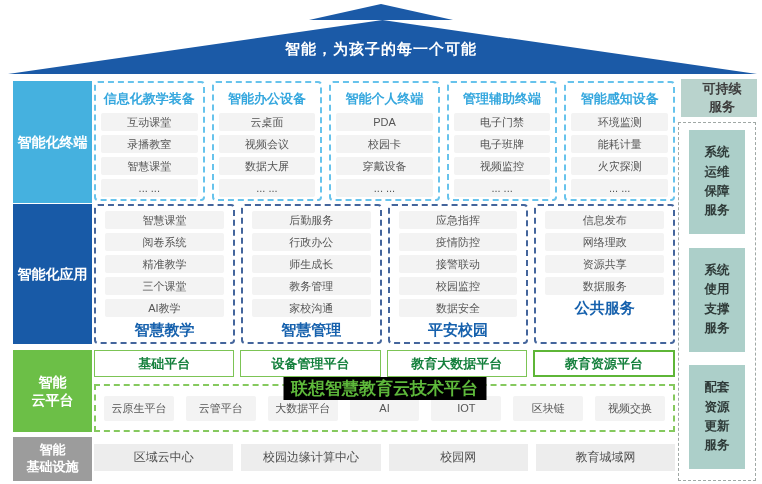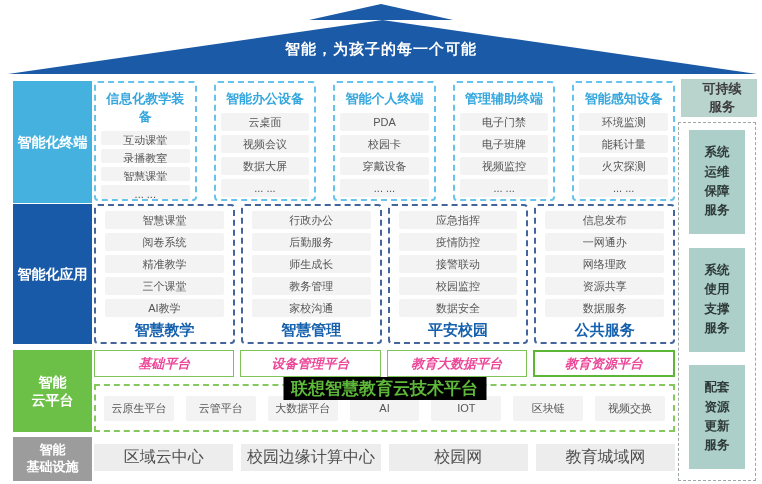--- a/index.html
+++ b/index.html
@@ -18,51 +18,51 @@
   
   .side { position:absolute; left:13px; width:79px; display:flex; align-items:center;
           justify-content:center; color:#fff; font-weight:bold; font-size:14px;
           text-align:center; white-space:pre-line; line-height:1.3; }
   .side-terminal { top:81px; height:122px; background:#45b1df; }
   .side-app      { top:204px; height:140px; background:#185aa7; }
   .side-cloud    { top:350px; height:82px;  background:#6cbf47; }
   .side-infra    { top:437px; height:44px;  background:#9c9c9c; font-size:13px; }
 
   
-  .row1 { position:absolute; left:94px; top:81px; width:581px; height:120px; display:flex; gap:17px; }
+  .row1 { position:absolute; left:94px; top:81px; width:581px; height:120px; display:flex; gap:7px; }
   .t-box { flex:1; border:2px dashed #67c3ec; border-radius:4px; background:#fff;
            padding:3px 5px 0; display:flex; flex-direction:column; }
   .t-head { color:#35a7de; font-weight:bold; font-size:13px; text-align:center; padding:4px 0 1px; }
   .pill { background:#f3f3f3; border-radius:2px; color:#555; font-size:11px;
           text-align:center; height:18px; line-height:18px; margin-top:4px; overflow:hidden; }
 
   
   .row2 { position:absolute; left:94px; top:204px; width:581px; height:140px; display:flex; gap:6px; }
   .a-box { flex:1; border:2px dashed #44659c; border-radius:4px; background:#fff;
            padding:1px 9px 0; display:flex; flex-direction:column; }
   .a-label { color:#1661ad; font-weight:bold; font-size:15px; text-align:center; margin-top:4px; }
 
   
   .row3 { position:absolute; left:94px; top:350px; width:581px; height:27px; display:flex; gap:6px; }
   .p-box { flex:1; border:1px solid #7cc455; background:#fff; display:flex; align-items:center;
-           justify-content:center; color:#ec4899; font-weight:bold; font-size:13px;font-style:italic; }
+           justify-content:center; color:#15803d; font-weight:bold; font-size:13px; }
   .p-box.strong { border:2px solid #5eb637; }
 
   .techbox { position:absolute; left:94px; top:384px; width:581px; height:48px;
              border:2px dashed #85c95e; }
   .tech-legend { position:absolute; top:-9px; left:50%; transform:translateX(-50%);
                  background:#000000; padding:0 8px; color:#5eb93b; font-size:17px;
                  font-weight:bold; white-space:nowrap; }
   .tech-items { display:flex; gap:12px; padding:10px 8px 0; }
   .tech-items .pill { flex:1; height:25px; line-height:25px; margin-top:0; }
 
   
   .row4 { position:absolute; left:94px; top:444px; width:581px; height:27px; display:flex; gap:8px; }
   .i-box { flex:1; background:#ededed; display:flex; align-items:center; justify-content:center;
-           color:#4f4f4f; font-size:16px; }
+           color:#4f4f4f; font-size:12px; }
 
   
   .svc-head { position:absolute; left:681px; top:79px; width:76px; height:38px; background:#b9d3cd;
               color:#3c3c3c; font-weight:bold; font-size:13px; display:flex; align-items:center;
               justify-content:center; text-align:center; white-space:pre-line; line-height:1.35;padding-left:6px; }
   .svc-box { position:absolute; left:678px; top:122px; width:78px; height:359px;
              border:1px dashed #a0a8a5; display:flex; flex-direction:column; align-items:center;
              justify-content:space-between; padding:7px 0 11px; }
   .svc-item { width:56px; height:104px; background:#accfc9; color:#2f3b39; font-weight:bold;
               font-size:12.5px; display:flex; align-items:center; justify-content:center;
@@ -125,38 +125,37 @@
   <div class="row2">
     <div class="a-box">
       <div class="pill">智慧课堂</div>
       <div class="pill">阅卷系统</div>
       <div class="pill">精准教学</div>
       <div class="pill">三个课堂</div>
       <div class="pill">AI教学</div>
       <div class="a-label">智慧教学</div>
     </div>
     <div class="a-box">
+      <div class="pill">后勤服务</div>
       <div class="pill">行政办公</div>
-      <div class="pill">后勤服务</div>
       <div class="pill">师生成长</div>
       <div class="pill">教务管理</div>
       <div class="pill">家校沟通</div>
       <div class="a-label">智慧管理</div>
     </div>
     <div class="a-box">
       <div class="pill">应急指挥</div>
       <div class="pill">疫情防控</div>
       <div class="pill">接警联动</div>
       <div class="pill">校园监控</div>
       <div class="pill">数据安全</div>
       <div class="a-label">平安校园</div>
     </div>
     <div class="a-box">
       <div class="pill">信息发布</div>
-      <div class="pill">一网通办</div>
       <div class="pill">网络理政</div>
       <div class="pill">资源共享</div>
       <div class="pill">数据服务</div>
       <div class="a-label">公共服务</div>
     </div>
   </div>
 
   <div class="row3">
     <div class="p-box">基础平台</div>
     <div class="p-box">设备管理平台</div>

